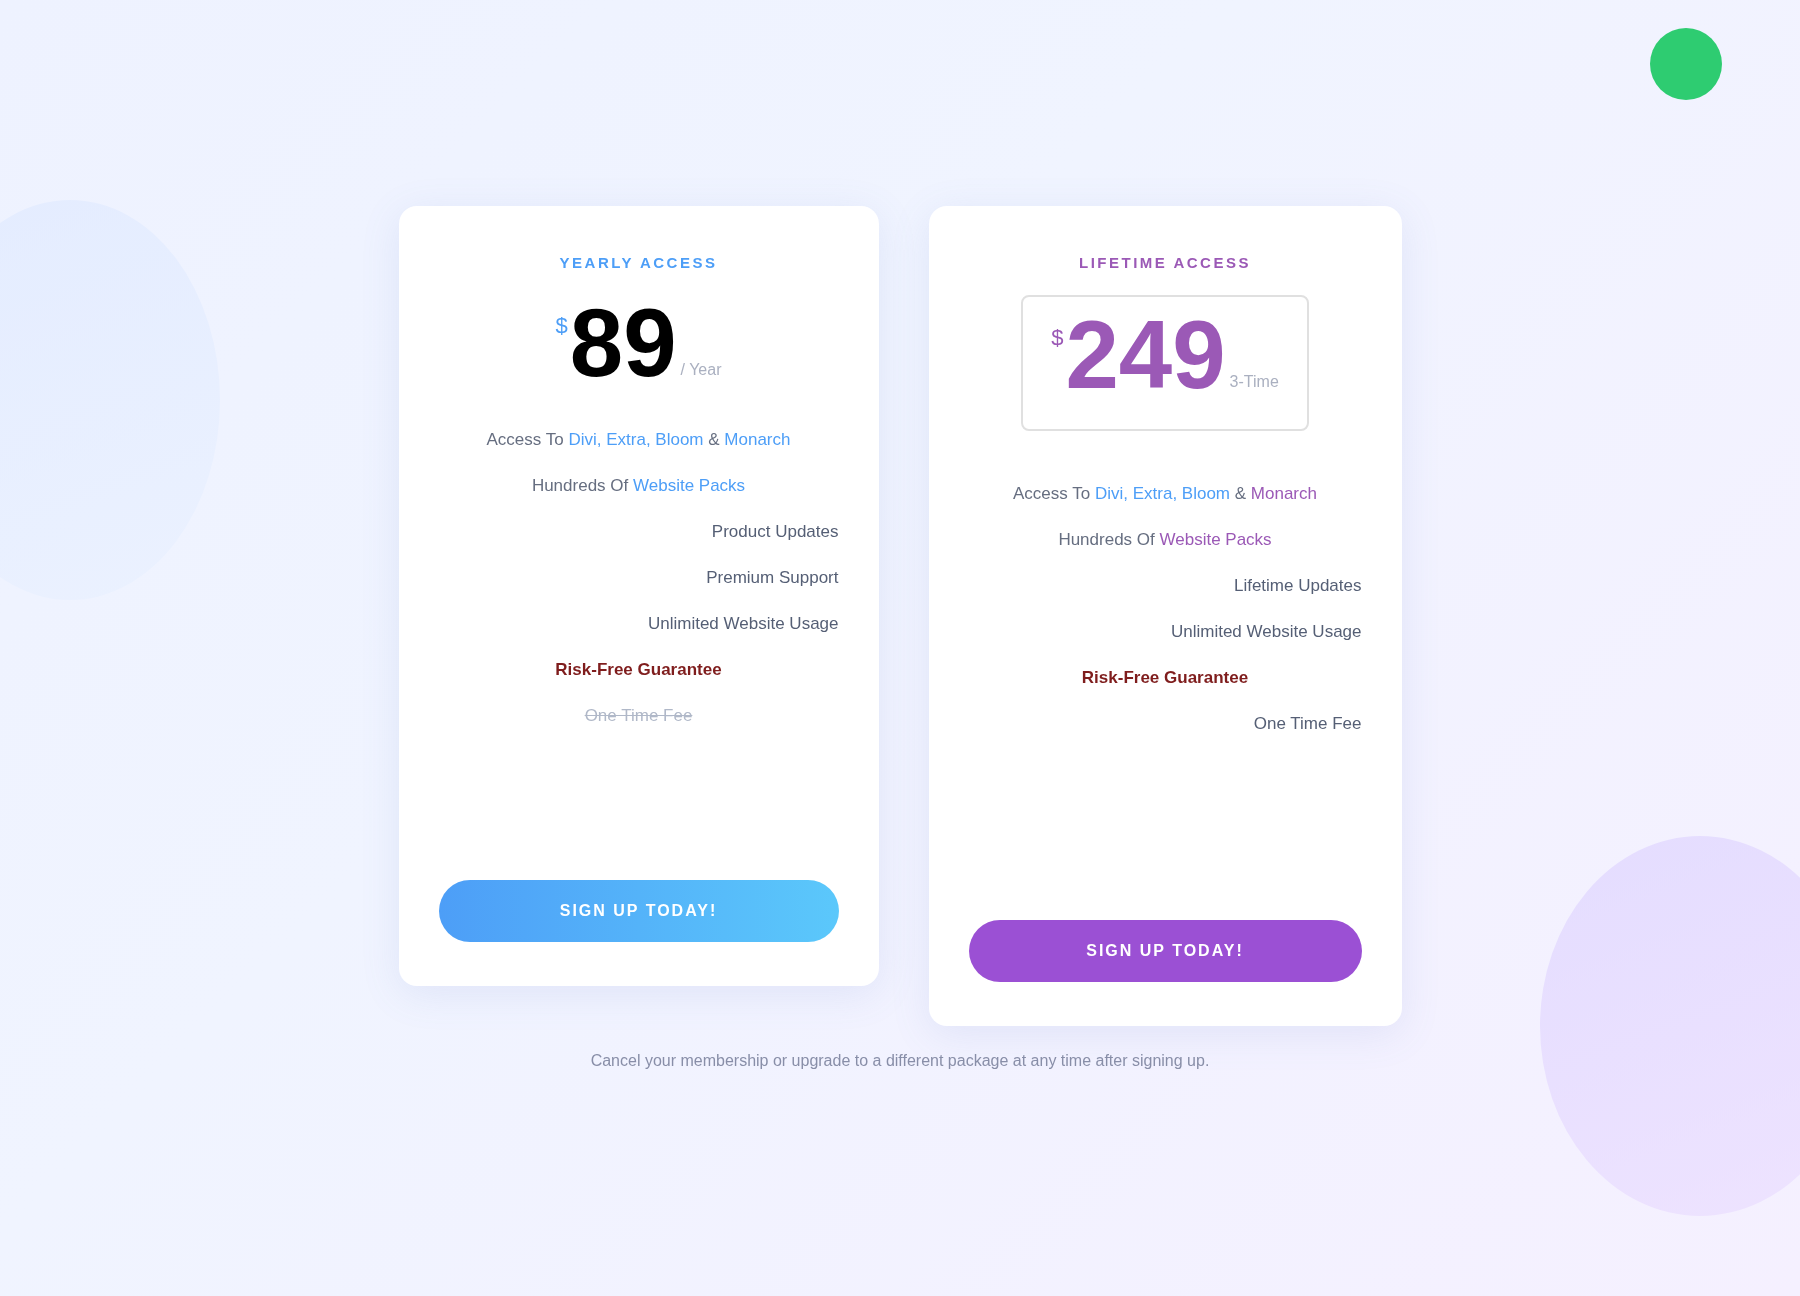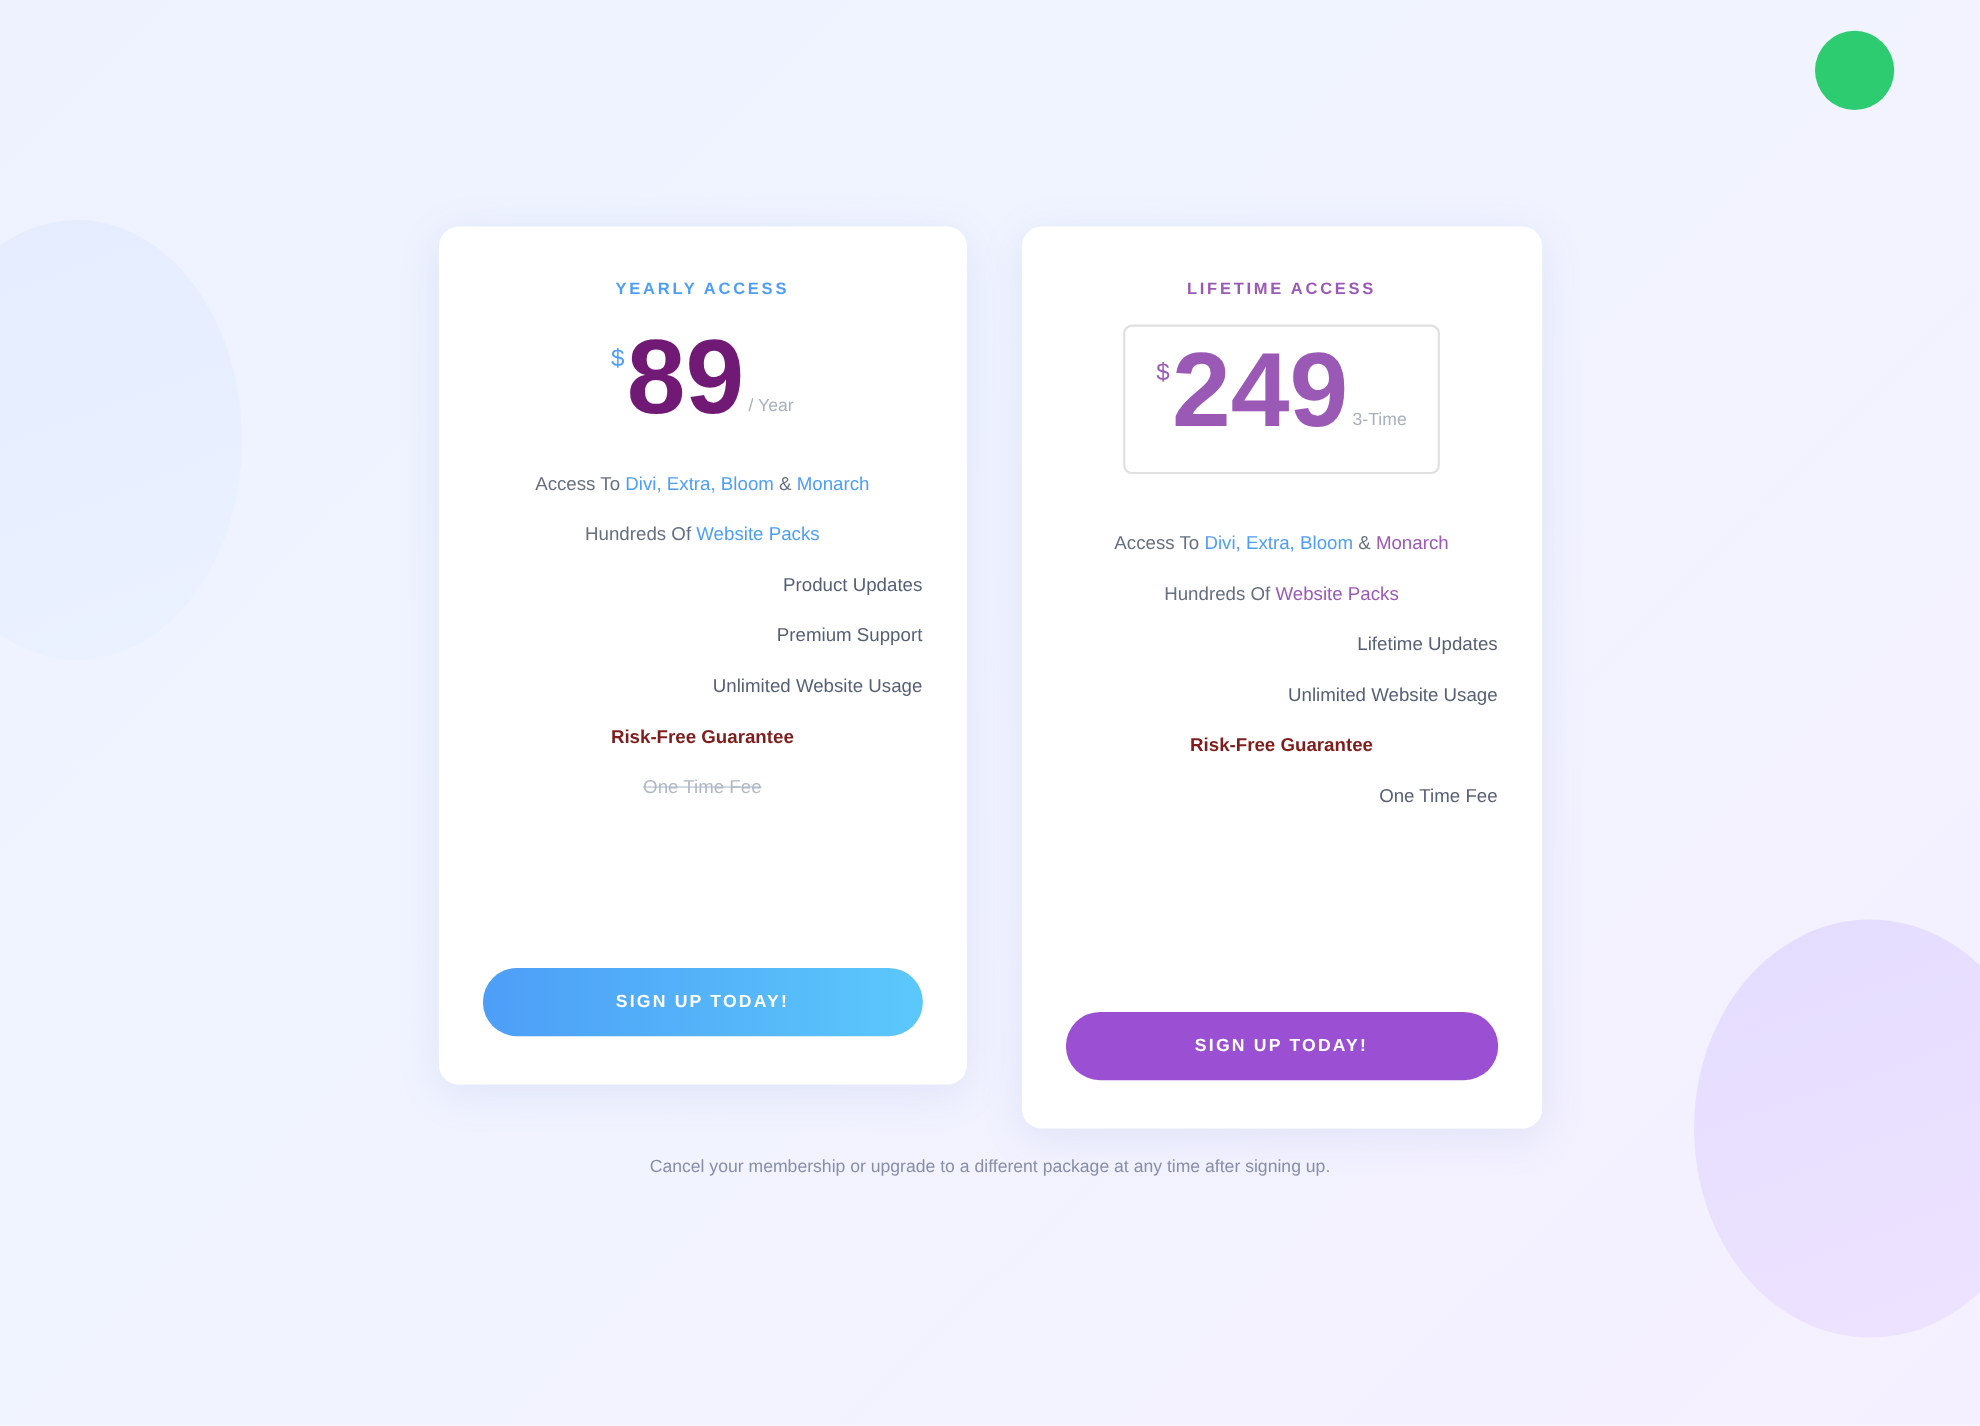--- a/index.html
+++ b/index.html
@@ -119,21 +119,21 @@
       color: #4d9ef7;
     }
 
     .price-amount {
       font-size: 96px;
       font-weight: 700;
       line-height: 1;
     }
 
     .price-amount-blue {
-      color: #701a75;
+      color: #000000;
       text-align: right;
     }
 
     .price-amount-purple {
       color: #9b59b6;
     }
 
     .price-suffix {
       font-size: 16px;
       color: #aab0c0;

